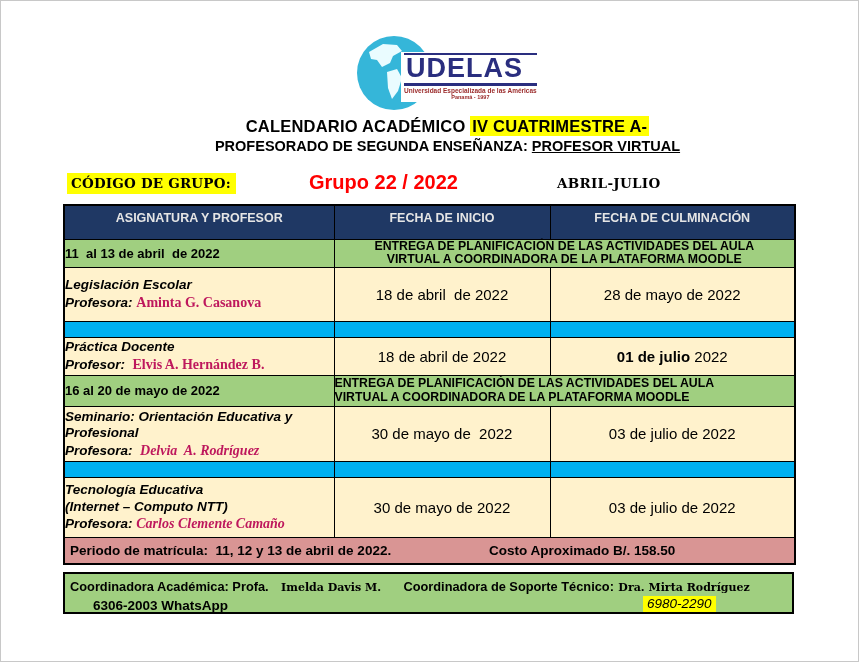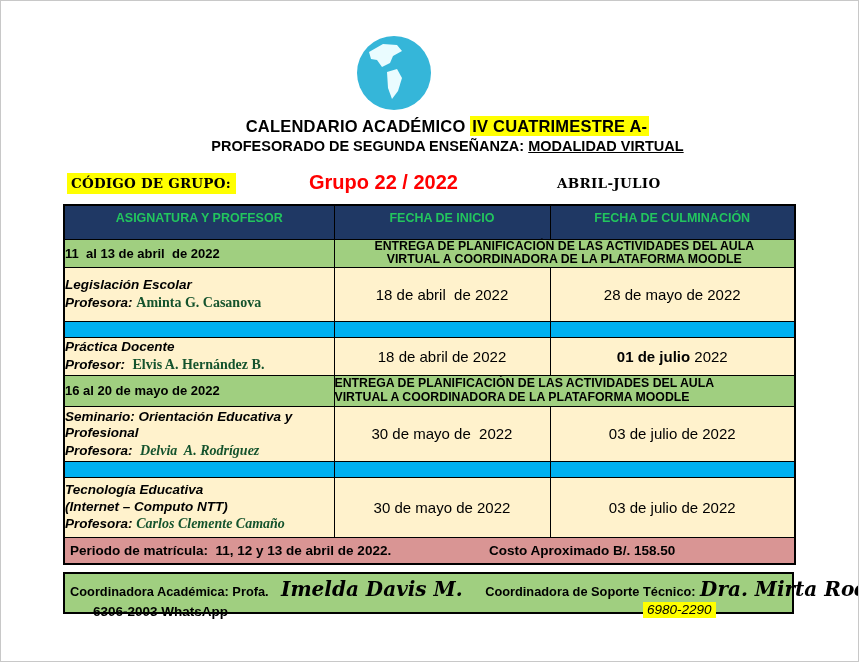--- a/index.html
+++ b/index.html
@@ -33,78 +33,83 @@
   .group-value { position:absolute; left:308px; top:-1px; color:#ff0000; font-weight:700; font-size:20px; }
   .group-period { position:absolute; left:556px; top:3px; font-family:"DejaVu Serif",serif; font-weight:700; font-size:13.5px; letter-spacing:0.3px; }
 
   
   table.cal { position:absolute; top:203px; left:62px; width:731px; border-collapse:collapse;
     table-layout:fixed; border:2px solid #000; }
   table.cal th, table.cal td { border:1.5px solid #000; padding:0; vertical-align:middle; }
   .pre { white-space:pre-wrap; }
 
   tr.hdr { height:34px; }
-  tr.hdr th { background:#1f3864; color:#22c55e; font-size:12.5px; font-weight:700; vertical-align:top; padding-top:5px; }
+  tr.hdr th { background:#1f3864; color:#e5e5e5; font-size:12.5px; font-weight:700; vertical-align:top; padding-top:5px; }
 
   tr.green { background:#a0cf80; }
   tr.g1 { height:28px; }
   tr.g2 { height:31px; }
   td.gdates { font-weight:700; font-size:13px; padding-left:16px; }
   td.gdates2 { font-weight:700; font-size:13px; padding-left:4px; }
   td.gmerge { text-align:center; font-weight:700; font-size:12.3px; line-height:13.5px; }
   td.gmerge-left { text-align:left; font-weight:700; font-size:12.3px; line-height:13.5px; padding-left:6px; }
 
   tr.cream { background:#fff2cc; }
   tr.c1 { height:54px; } tr.c2 { height:38px; } tr.c3 { height:55px;padding-left:31px; } tr.c4 { height:60px; }
   td.course-cell { padding:3px 6px 3px 6px; }
   .course { font-style:italic; font-weight:700; font-size:13.5px; line-height:16.5px; }
   .prof-line { font-size:13.5px; line-height:17px; }
   .role { font-style:italic; font-weight:700; }
-  .pname { color:#14532d; font-weight:700; font-family:"Liberation Serif",serif; font-size:14px; }
+  .pname { color:#be185d; font-weight:700; font-family:"Liberation Serif",serif; font-size:14px; }
   .pname.it { font-style:italic; }
   td.datec { text-align:center; font-size:15px; }
   .bold { font-weight:700; }
 
   tr.bluesep { height:16px; }
   tr.bluesep td { background:#00b0f0; }
 
   tr.salmon { height:27px; }
   tr.salmon td { background:#d99594; position:relative; }
   .matricula-left { font-weight:700; font-size:13.5px; padding-left:5px; }
   .matricula-right { position:absolute; left:424px; top:5px; font-weight:700; font-size:13.5px; }
 
   
   .footer-box { position:absolute; top:571px; left:62px; width:731px; height:42px;
     background:#a0cf80; border:2px solid #000; }
   .f-line1 { padding:3px 4px 0 5px; white-space:nowrap; }
   .f-label { font-weight:700; font-size:12.8px; }
-  .script { font-family:"DejaVu Serif",serif; font-style:italic; font-weight:700; font-size:20px; }
+  .script { font-family:"DejaVu Serif",serif; font-weight:700; font-size:11px; }
   .f-acad-name { margin:0 10px 0 8px; }
   .f-sup-label { margin-left:8px; }
   .f-line2 { position:relative; margin-top:1px; }
   .f-whatsapp { font-weight:700; font-size:13.5px; margin-left:28px; }
   .f-phone { position:absolute; left:578px; top:0; background:#ffff00; font-style:italic; font-size:13.5px; padding:0 4px 1px 4px; }
 </style>
 </head>
 <body>
 
 <div class="page">
 
   <div class="logo">
     <div class="globe">
       <svg width="74" height="74" viewBox="0 0 74 74">
         <path d="M12,16 L26,8 L40,9 L45,15 L36,20 L33,27 L25,31 L20,24 L14,23 Z" fill="#eafcff"></path>
         <path d="M30,36 L40,33 L45,42 L41,55 L35,63 L31,52 Z" fill="#eafcff"></path>
       </svg>
     </div>
+    <div class="wordmark-block">
+      <div class="wordmark">UDELAS</div>
+      <div class="tagline">Universidad Especializada de las Américas</div>
+      <div class="yearline">Panamá - 1997</div>
+    </div>
   </div>
 
   <div class="titles">
     <div class="title-line1"><span class="pre">CALENDARIO ACADÉMICO </span><span class="hl-yellow">IV CUATRIMESTRE A-</span></div>
-    <div class="title-line2"><span class="pre">PROFESORADO DE SEGUNDA ENSEÑANZA: </span><span class="u">MODALIDAD VIRTUAL</span></div>
+    <div class="title-line2"><span class="pre">PROFESORADO DE SEGUNDA ENSEÑANZA: </span><span class="u">PROFESOR VIRTUAL</span></div>
   </div>
 
   <div class="group-row">
     <span class="group-label">CÓDIGO DE GRUPO:</span>
     <span class="group-value">Grupo 22 / 2022</span>
     <span class="group-period">ABRIL-JULIO</span>
   </div>
 
   <table class="cal">
     <colgroup>

